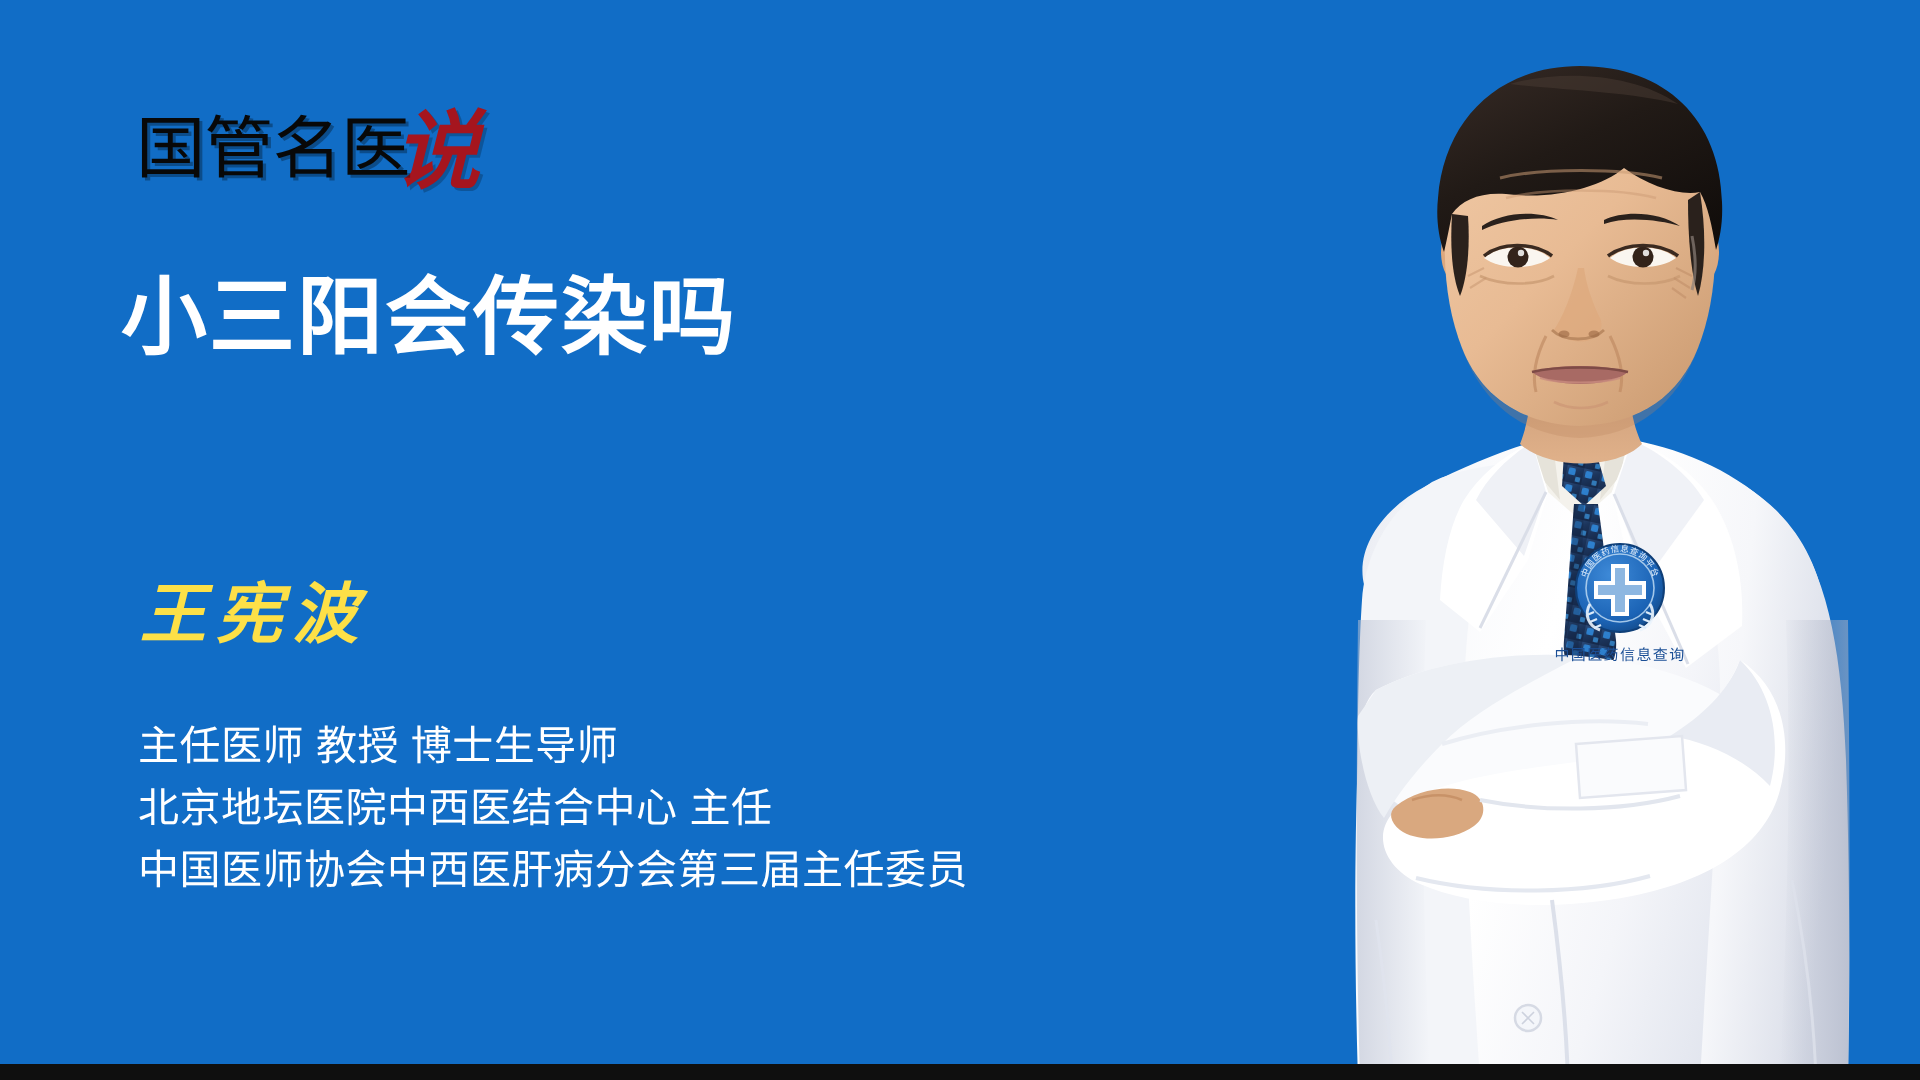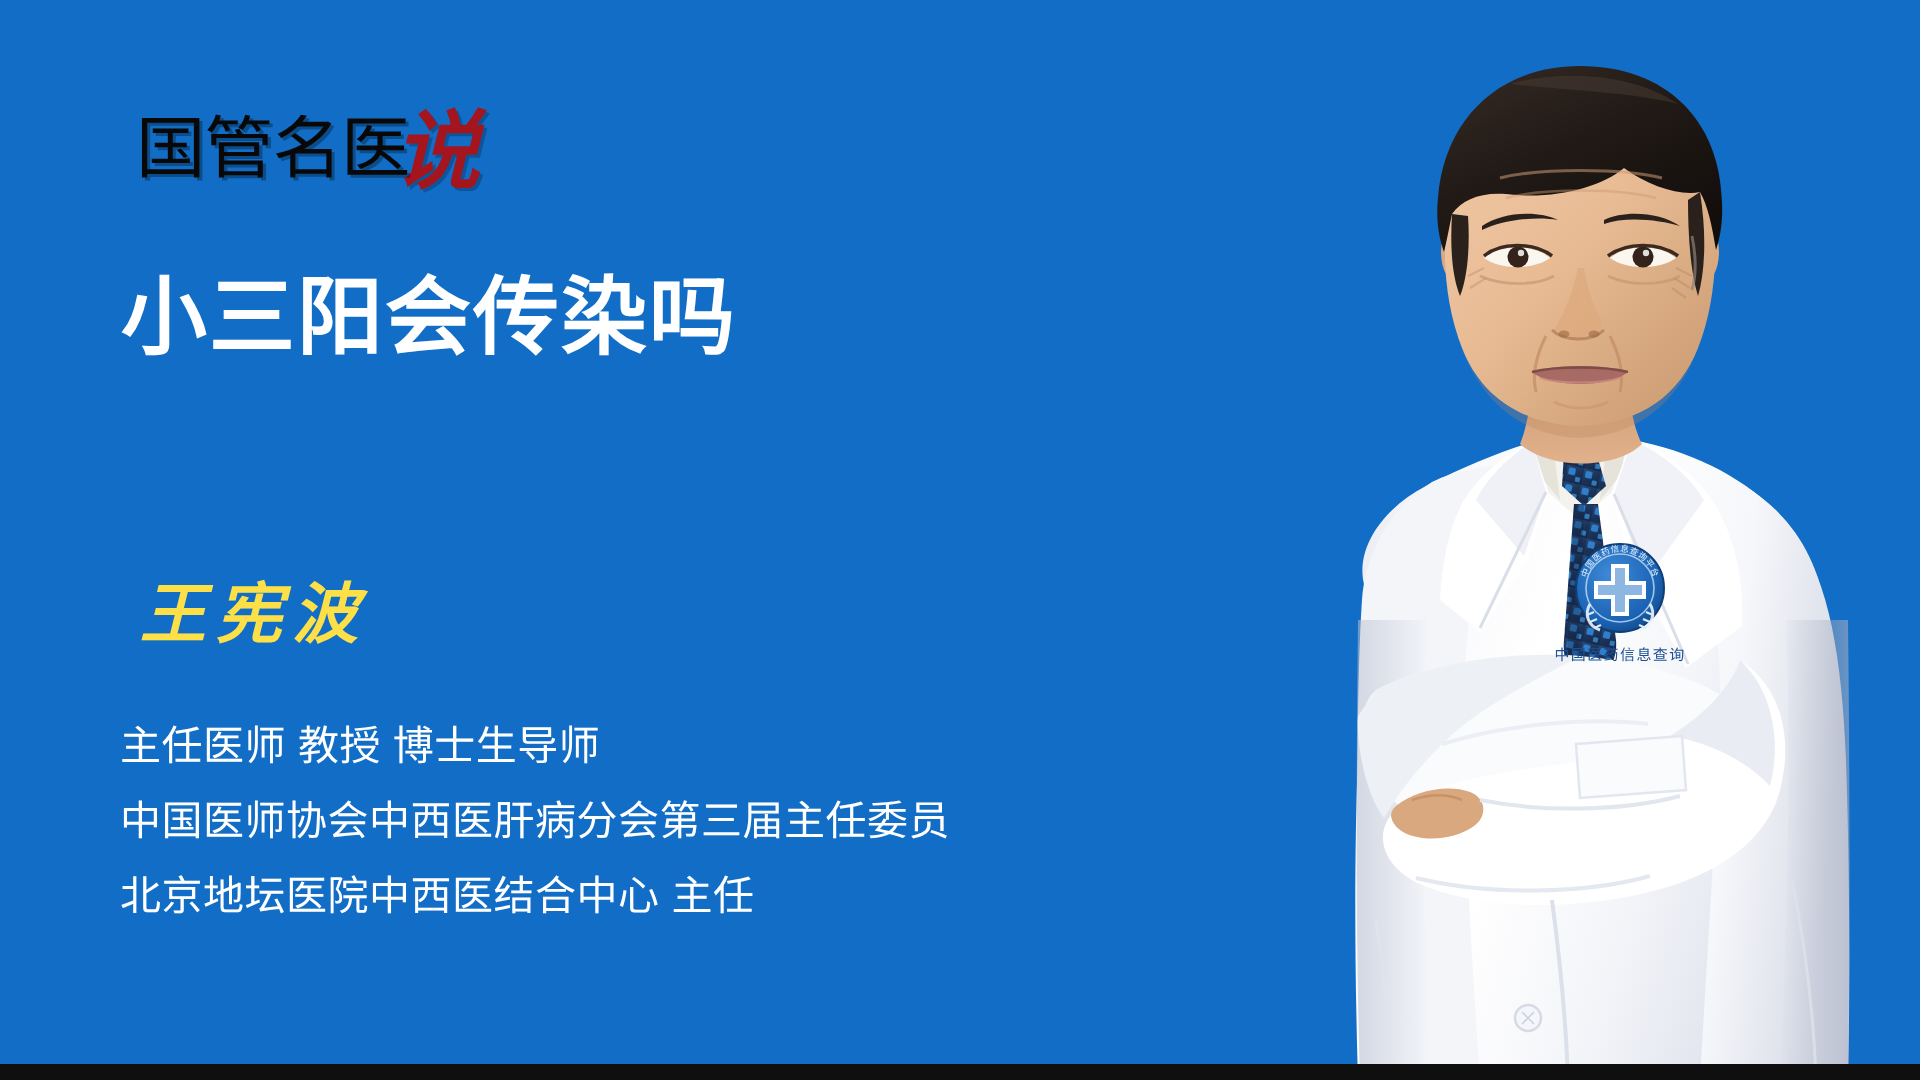--- a/index.html
+++ b/index.html
@@ -77,25 +77,25 @@
     font-weight: 700;
     font-style: italic;
     color: #fde047;
     letter-spacing: 10px;
     white-space: nowrap;
   }
 
   
   .credentials {
     position: absolute;
-    left: 120px;
+    left: 138px;
     top: 724px;
     display: flex;
     flex-direction: column;
-    gap: 29px;
+    gap: 16px;
   }
   .credential-line {
     font-size: 41px;
     line-height: 1.12;
     font-weight: 400;
     color: #FFFFFF;
     letter-spacing: 0.5px;
     white-space: nowrap;
   }
 
@@ -119,22 +119,22 @@
     <span class="logo-main">国管名医</span>
     <span class="logo-accent">说</span>
   </div>
 
   <div class="episode-title">小三阳会传染吗</div>
 
   <div class="doctor-name">王宪波</div>
 
   <div class="credentials">
     <div class="credential-line">主任医师  教授  博士生导师</div>
+    <div class="credential-line">北京地坛医院中西医结合中心  主任</div>
     <div class="credential-line">中国医师协会中西医肝病分会第三届主任委员</div>
-    <div class="credential-line">北京地坛医院中西医结合中心  主任</div>
   </div>
 
   <div class="doctor-photo">
     <svg width="740" height="1080" viewBox="0 0 740 1080" xmlns="http://www.w3.org/2000/svg">
       <defs>
         <linearGradient id="coatGrad" x1="0" y1="0" x2="1" y2="0.4">
           <stop offset="0%" stop-color="#E2E5EE"></stop>
           <stop offset="18%" stop-color="#F7F8FB"></stop>
           <stop offset="45%" stop-color="#FFFFFF"></stop>
           <stop offset="72%" stop-color="#F4F5F9"></stop>

